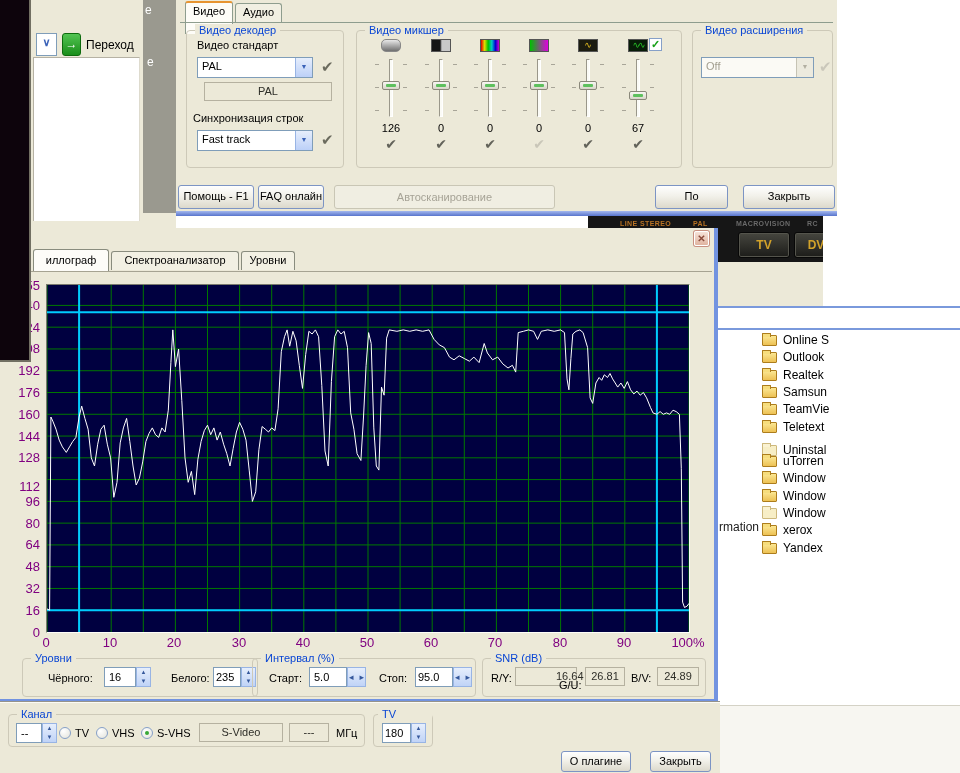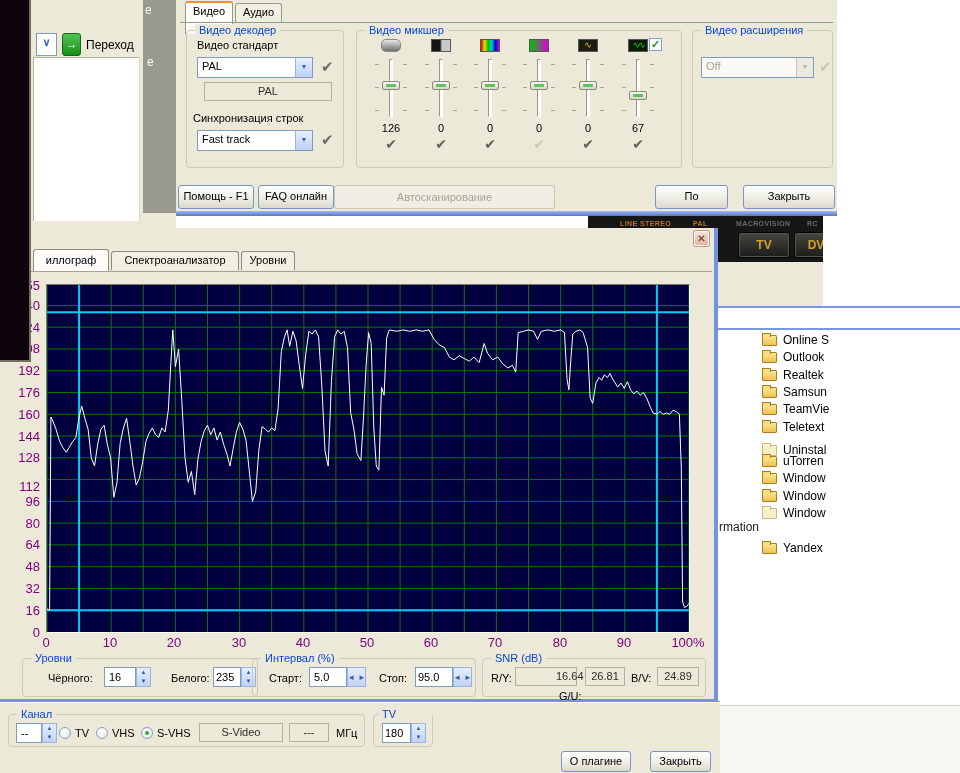--- a/index.html
+++ b/index.html
@@ -250,21 +250,21 @@
       <span class="grp-title">Видео расширения</span>
       <div class="lbl dislabel" style="left:8px;top:25px;text-decoration:underline;">2D шумоподавление</div>
       <div class="combo dis" style="left:8px;top:26px;width:113px;">
         <span class="ctext">Off</span>
         <span class="carrow"></span>
       </div>
       <div class="checkmark dis" style="left:126px;top:27px;"></div>
     </div>
 
     <div class="xpbtn" style="left:2px;top:185px;width:76px;">Помощь - F1</div>
-    <div class="xpbtn" style="left:82px;top:185px;width:76px;">FAQ онлайн</div>
+    <div class="xpbtn" style="left:82px;top:185px;width:66px;">FAQ онлайн</div>
     <div class="flatdis" style="left:158px;top:185px;width:221px;">Автосканирование</div>
     <div class="xpbtn" style="left:479px;top:185px;width:73px;">По умолчанию</div>
     <div class="xpbtn" style="left:567px;top:185px;width:92px;">Закрыть</div>
   </div>
   <div class="abs" id="dlg-bottom-bar"></div>
 
   <div class="abs" id="skin">
     <span class="sk amber" style="left:32px;">LINE STEREO</span>
     <span class="sk amber" style="left:105px;">PAL</span>
     <span class="sk gray" style="left:148px;">MACROVISION</span>
@@ -313,20 +313,24 @@
         <div class="ficon"></div>
         <div class="flabel">Window</div>
       </div>
       <div class="frow" style="top: 157.7px;">
         <div class="ficon"></div>
         <div class="flabel">Window</div>
       </div>
       <div class="frow" style="top: 175px;">
         <div class="ficon dim"></div>
         <div class="flabel">Window</div>
+      </div>
+      <div class="frow" style="top: 192.3px;">
+        <div class="ficon"></div>
+        <div class="flabel">xerox</div>
       </div>
       <div class="frow" style="top: 209.6px;">
         <div class="ficon"></div>
         <div class="flabel">Yandex</div>
       </div>
     </div>
   <div class="abs" id="fragment-rmation">rmation</div>
   <div class="abs" id="right-bottom"></div>
 
   <div class="abs" id="lineview">
@@ -398,21 +402,21 @@
       <div class="hspin" style="left:94px;top:8px;"></div>
       <div class="lbl" style="left:126px;top:13px;">Стоп:</div>
       <div class="editbox" style="left:162px;top:8px;width:38px;padding-left:2px;">95.0</div>
       <div class="hspin" style="left:200px;top:8px;"></div>
     </div>
 
     <div class="grp" style="left:482px;top:430px;width:224px;height:39px;">
       <span class="grp-title">SNR (dB)</span>
       <div class="lbl" style="left:8px;top:13px;">R/Y:</div>
       <div class="staticbox" style="left:32px;top:8px;width:62px;padding-left:40px;">16.64</div>
-      <div class="lbl" style="left:76px;top:31px;text-align:right;">G/U:</div>
+      <div class="lbl" style="left:76px;top:20px;text-align:right;">G/U:</div>
       <div class="staticbox" style="left:102px;top:8px;width:40px;">26.81</div>
       <div class="lbl" style="left:148px;top:13px;">B/V:</div>
       <div class="staticbox" style="left:174px;top:8px;width:42px;">24.89</div>
     </div>
   <div class="ytick" style="top: 398px;">0</div>
       <div class="ytick" style="top: 376px;">16</div>
       <div class="ytick" style="top: 354px;">32</div>
       <div class="ytick" style="top: 332px;">48</div>
       <div class="ytick" style="top: 310px;">64</div>
       <div class="ytick" style="top: 289px;">80</div>

